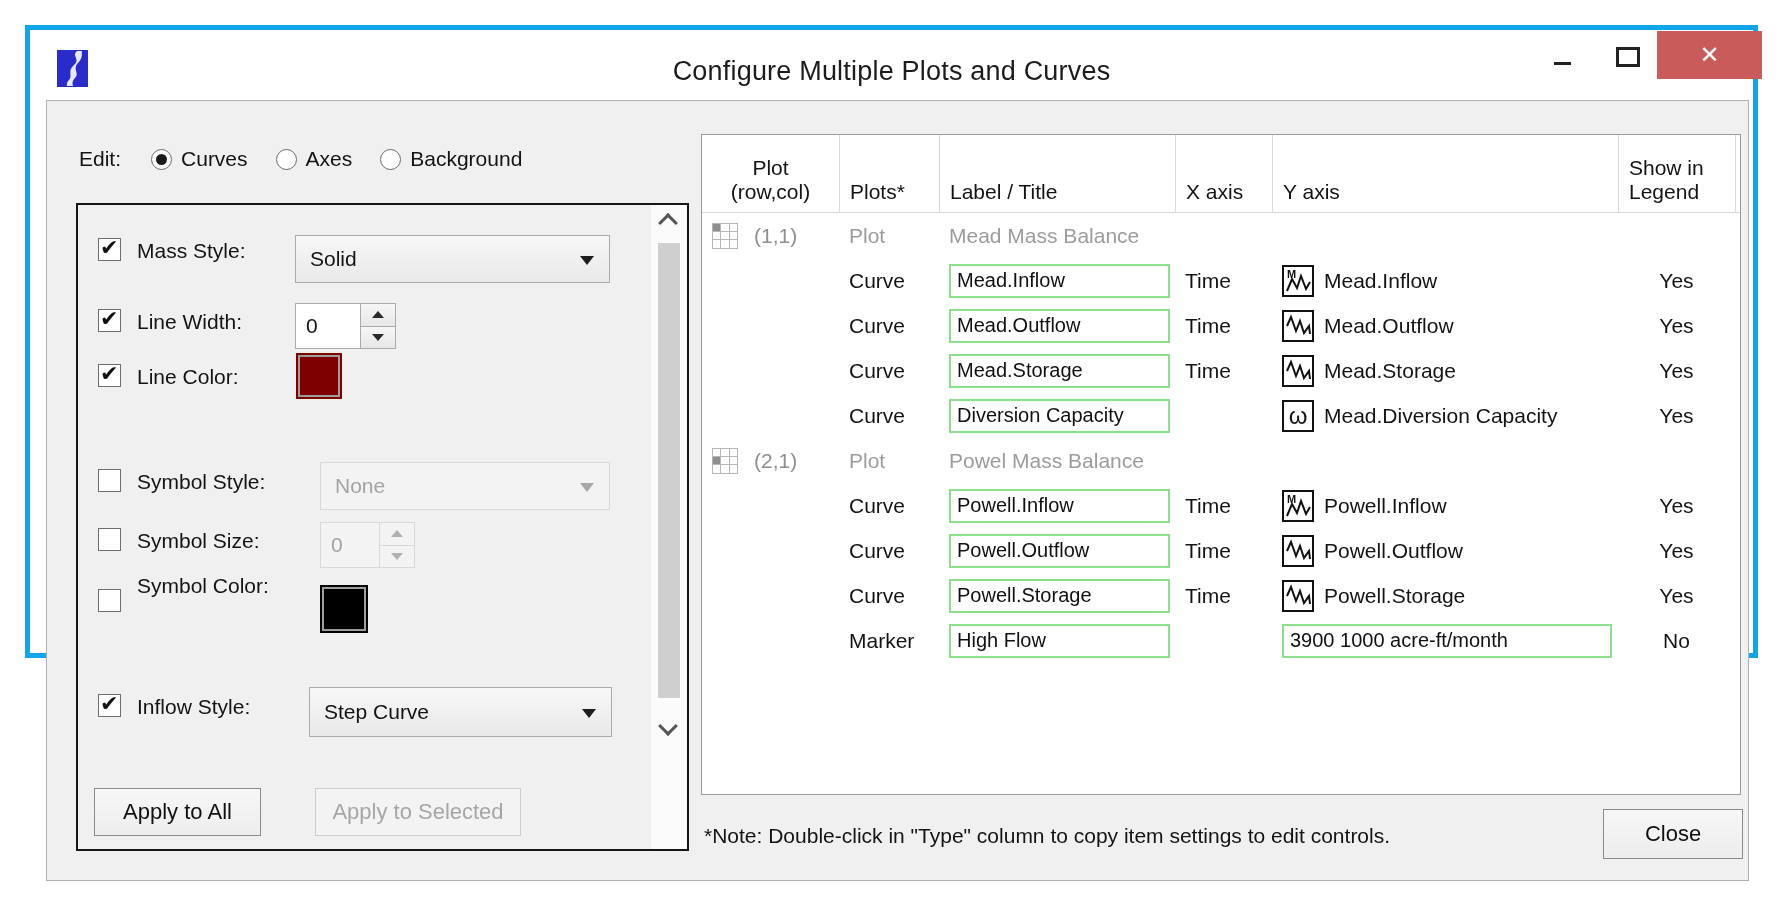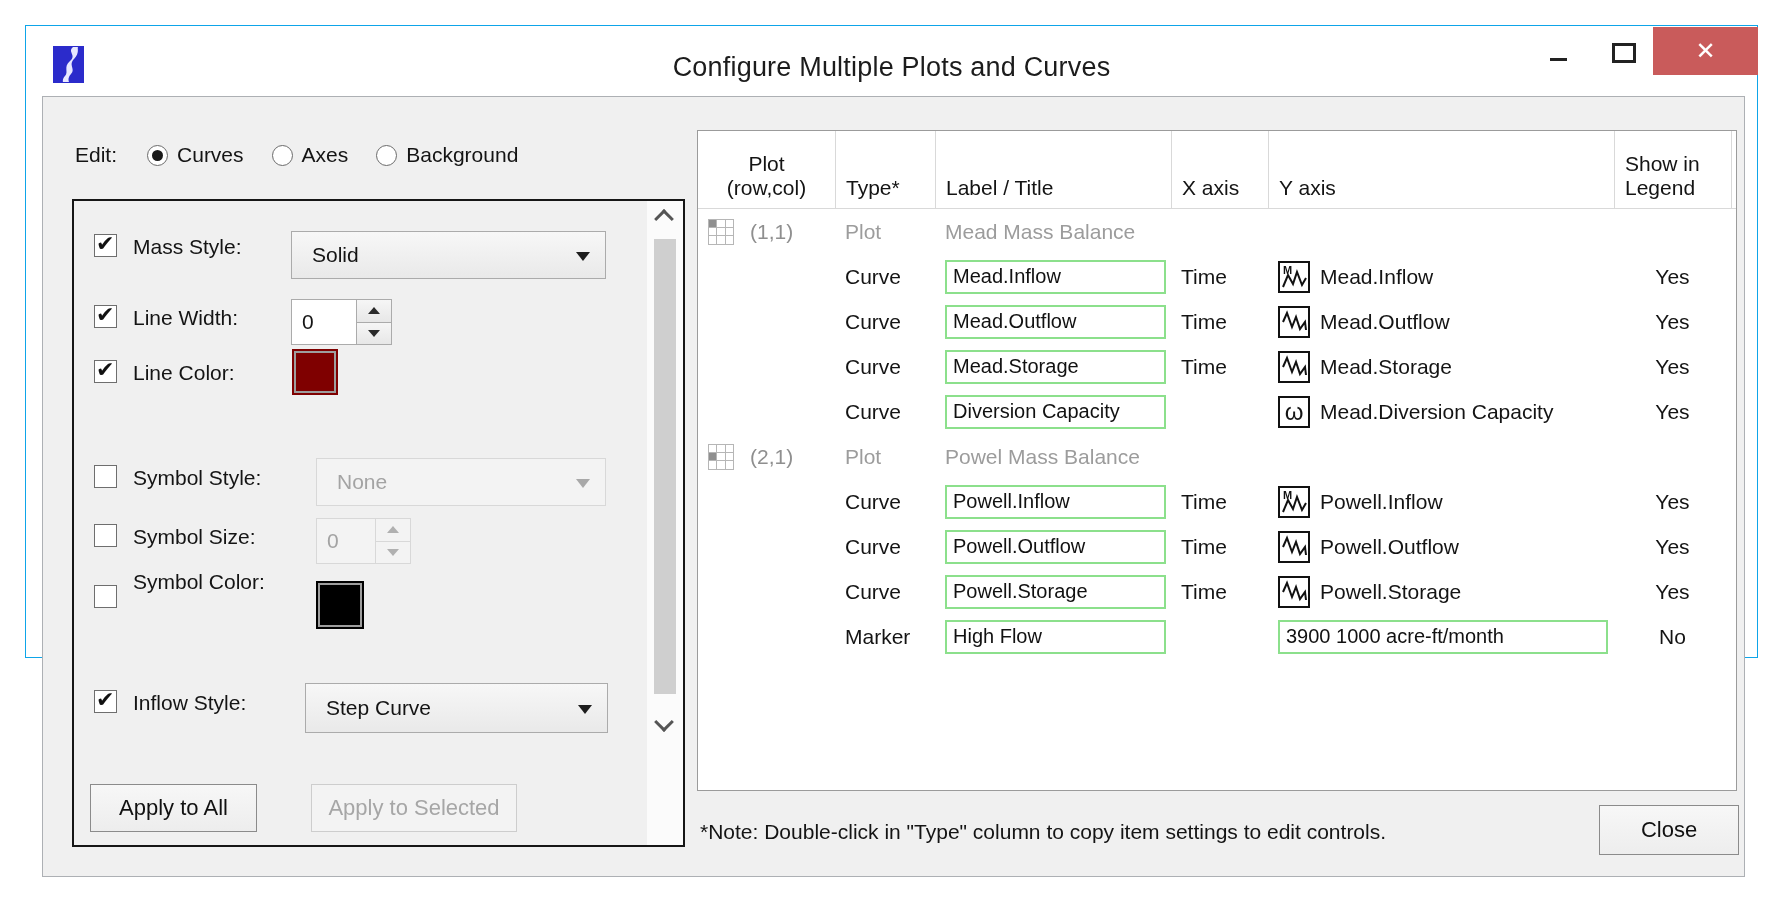--- a/index.html
+++ b/index.html
@@ -1,20 +1,20 @@
 <!DOCTYPE html>
 <html><head>
 <meta charset="utf-8">
 <style>
   * { margin:0; padding:0; box-sizing:border-box; }
   html,body { width:1784px; height:909px; background:#ffffff; overflow:hidden;
     font-family:"Liberation Sans","DejaVu Sans",sans-serif; color:#141414; }
 
   .window { position:absolute; left:25px; top:25px; width:1733px; height:633px;
-    background:#ffffff; border:1px solid #0ea5e9; }
+    background:#ffffff; border:5px solid #0ea5e9; }
 
   
   .titlebar { position:absolute; left:0; top:0; right:0; height:70px; background:#fff; }
   .logo { position:absolute; left:27px; top:20px; width:31px; height:37px; }
   .win-title { position:absolute; left:0; right:0; top:26px; text-align:center;
     font-size:27px; color:#1c1c1c; letter-spacing:.2px; }
   .cap-min { position:absolute; left:1510px; top:18px; width:44px; height:30px; cursor:default; }
   .cap-min i { position:absolute; left:14px; top:14px; width:17px; height:3px; background:#222; }
   .cap-max { position:absolute; left:1576px; top:12px; width:44px; height:34px; }
   .cap-max i { position:absolute; left:10px; top:5px; width:24px; height:20px; border:3px solid #222; background:#fff; }
@@ -37,21 +37,21 @@
 
   
   .groupbox { position:absolute; left:29px; top:102px; width:613px; height:648px;
     border:2px solid #161616; background:#f0f0f0; }
 
   .cb { position:absolute; width:23px; height:23px; background:#fff; border:1px solid #6e6e6e; }
   .cb.checked::after { content:"\2714"; position:absolute; left:1px; top:-4px; font-size:22px; color:#111; }
   .ctl-label { position:absolute; font-size:21px; color:#141414; white-space:nowrap; }
 
   .combo { position:absolute; border:1px solid #ababab; background:linear-gradient(#f7f7f7,#e9e9e9);
-    font-size:21px; display:flex; align-items:center; padding-left:20px; }
+    font-size:21px; display:flex; align-items:center; padding-left:14px; }
   .combo .arr { position:absolute; right:15px; top:50%; margin-top:-3px; width:0; height:0;
     border-left:7px solid transparent; border-right:7px solid transparent; border-top:9px solid #1d1d1d; }
   .combo.dis { background:#f3f3f3; border-color:#d8d8d8; color:#a3a3a3;text-align:right; }
   .combo.dis .arr { border-top-color:#a8a8a8; }
 
   .spin { position:absolute; display:flex; }
   .spin .num { background:#fff; border:1px solid #ababab; font-size:21px; padding-left:10px;
     display:flex; align-items:center; }
   .spin.dis .num { background:#f3f3f3; border-color:#d8d8d8; color:#a3a3a3; }
   .spin .btns { width:36px; display:flex; flex-direction:column; margin-left:-1px; }
@@ -218,21 +218,21 @@
       </div>
     </div>
 
     <div class="table" data-interactable="false">
       <div class="thead" data-interactable="false">
         <div class="th center" data-interactable="false">
           <span data-interactable="false">Plot</span>
           <span data-interactable="false">(row,col)</span>
         </div>
         <div class="th" data-interactable="false">
-            <span data-interactable="false">Type*</span>
+            <span data-interactable="false">Plots*</span>
           </div>
         <div class="th" data-interactable="false">
             <span data-interactable="false">Label / Title</span>
           </div>
         <div class="th" data-interactable="false">
             <span data-interactable="false">X axis</span>
           </div>
         <div class="th" data-interactable="false">
             <span data-interactable="false">Y axis</span>
           </div>

